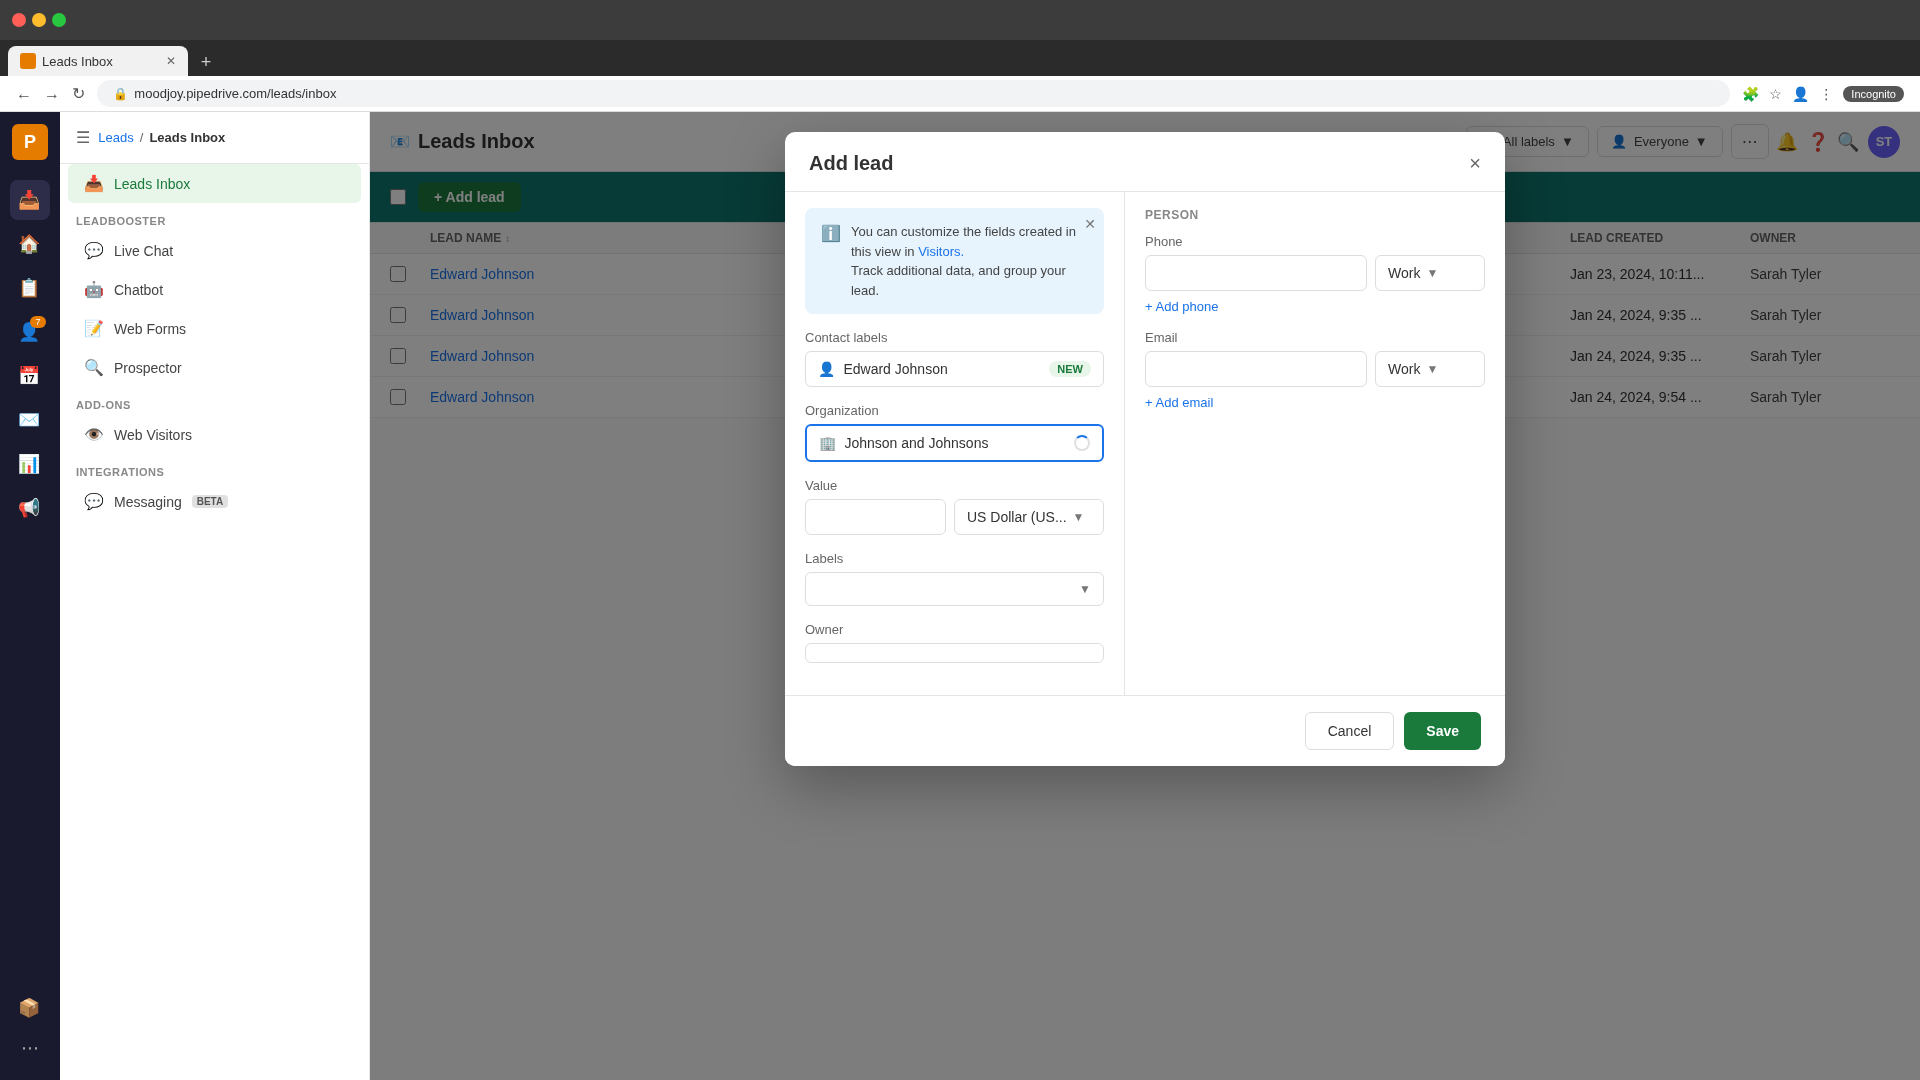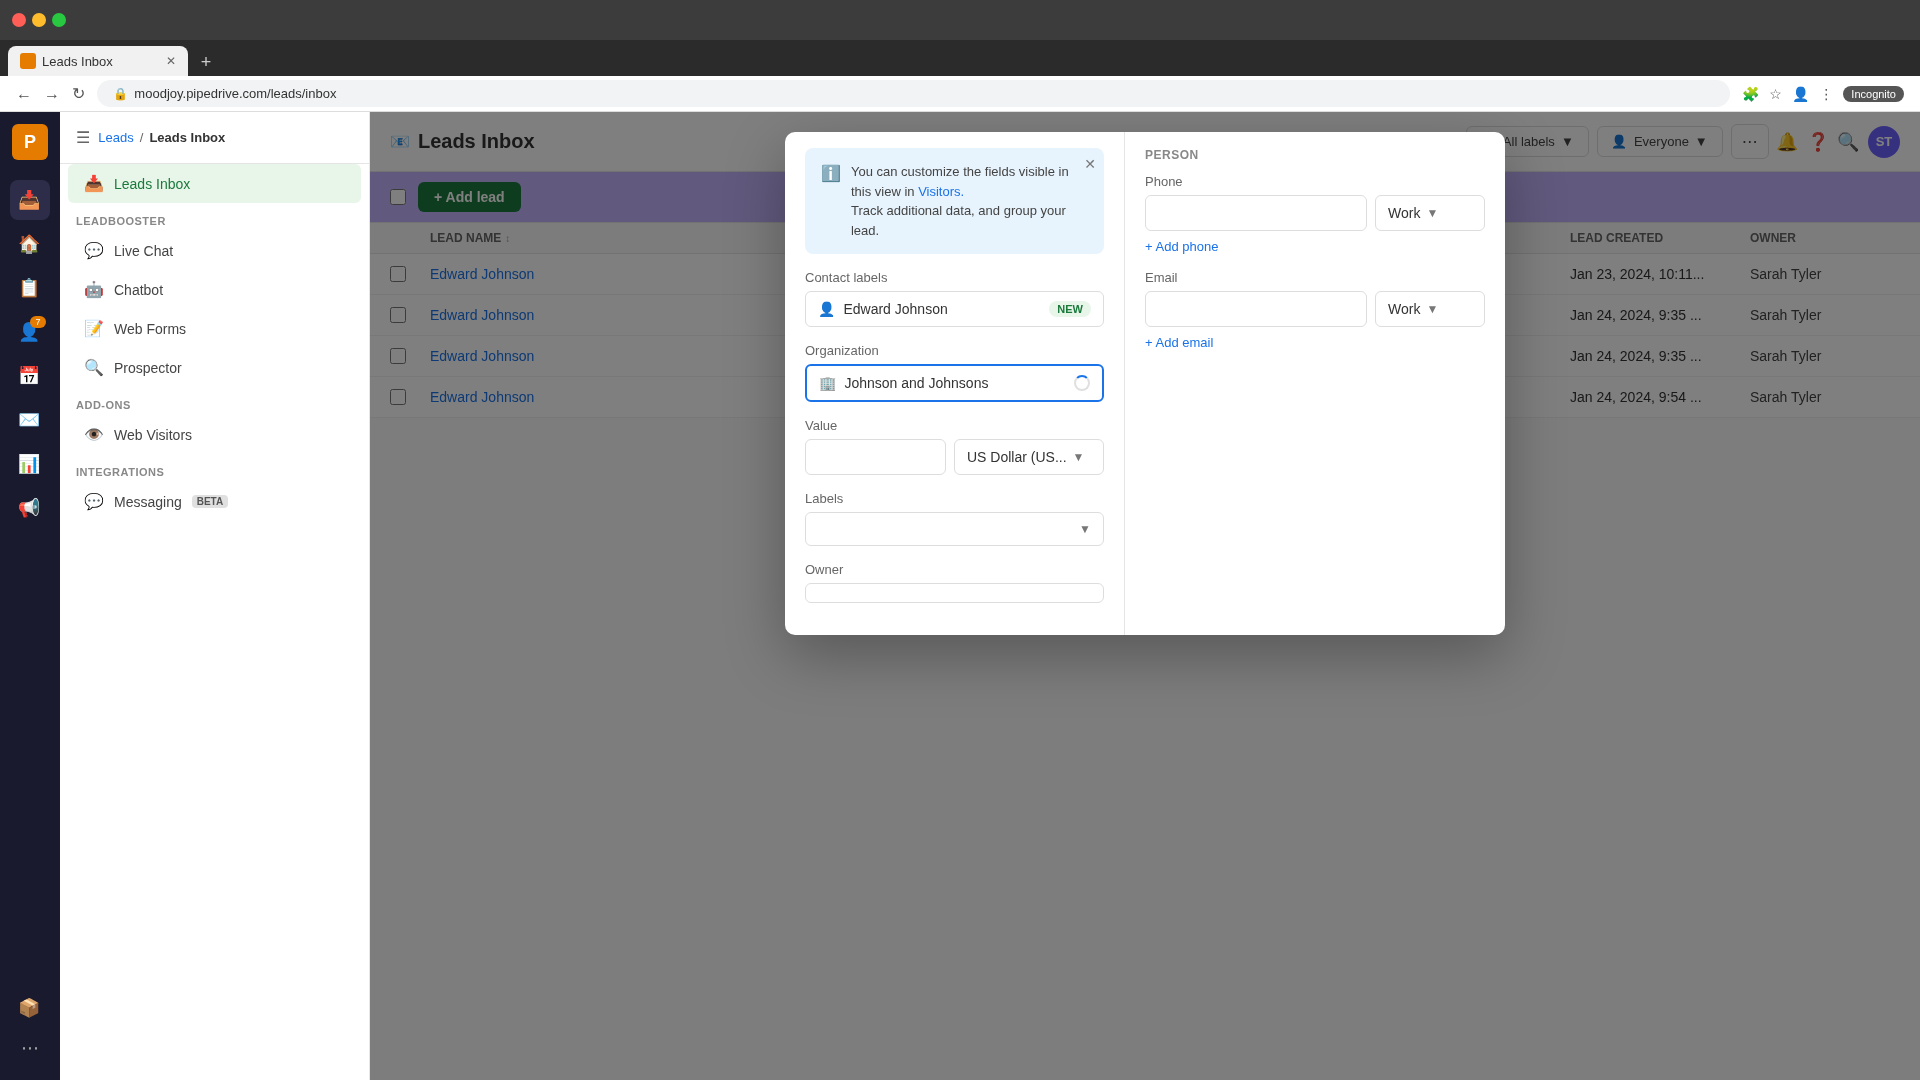--- a/index.html
+++ b/index.html
@@ -136,21 +136,21 @@
     }
     .main-title { font-size: 20px; font-weight: 700; color: #333; }
     .header-actions { margin-left: auto; display: flex; gap: 8px; align-items: center; }
     .filter-btn {
       display: flex; align-items: center; gap: 6px;
       padding: 7px 14px; border: 1px solid #ddd; border-radius: 6px;
       background: #fff; font-size: 13px; color: #444; cursor: pointer;
     }
     .more-btn { padding: 7px 10px; border: 1px solid #ddd; border-radius: 6px; background: #fff; cursor: pointer; color: #444; }
     .table-toolbar {
-      background: #c4b5fd;
+      background: #0f766e;
       padding: 10px 20px;
       display: flex; align-items: center; gap: 12px;
       border-bottom: 1px solid #e5e5e5;
     }
     .table-header {
       display: grid;
       grid-template-columns: 40px 1fr 150px 200px 180px 150px;
       padding: 8px 20px;
       background: #f8f8f8;
       border-bottom: 1px solid #e5e5e5;
@@ -473,29 +473,33 @@
       <span class="lead-name">Edward Johnson</span>
       <span>Edward Johnson</span>
       <span></span>
       <span>Jan 24, 2024, 9:54 ...</span>
       <span class="owner-name">Sarah Tyler</span>
     </div>
 
     <div class="dialog-overlay">
       <div class="dialog">
 
+        <div class="dialog-header">
+          <h2 class="dialog-title">Add lead</h2>
+          <button class="dialog-close">×</button>
+        </div>
 
         <div class="dialog-body">
 
           <div class="dialog-left">
 
             <div class="info-banner">
               <span class="info-icon">ℹ️</span>
               <div class="info-text">
-                <span>You can customize the fields visible in this view in </span>
+                <span>You can customize the fields created in this view in </span>
                 <a class="info-link">Visitors.</a>
                 <br>
                 <span>Track additional data, and group your lead.</span>
               </div>
               <button class="info-close">✕</button>
             </div>
 
             <div class="form-group">
               <label class="form-label">Contact labels</label>
               <div class="contact-input-wrap">
@@ -567,18 +571,22 @@
                   <span>Work</span>
                   <span class="chevron">▼</span>
                 </div>
               </div>
               <a class="add-link">+ Add email</a>
             </div>
           </div>
 
         </div>
 
+        <div class="dialog-footer">
+          <button class="btn-cancel">Cancel</button>
+          <button class="btn-save">Save</button>
+        </div>
 
       </div>
     </div>
 
   </div>
 </div>
 
 </body></html>

